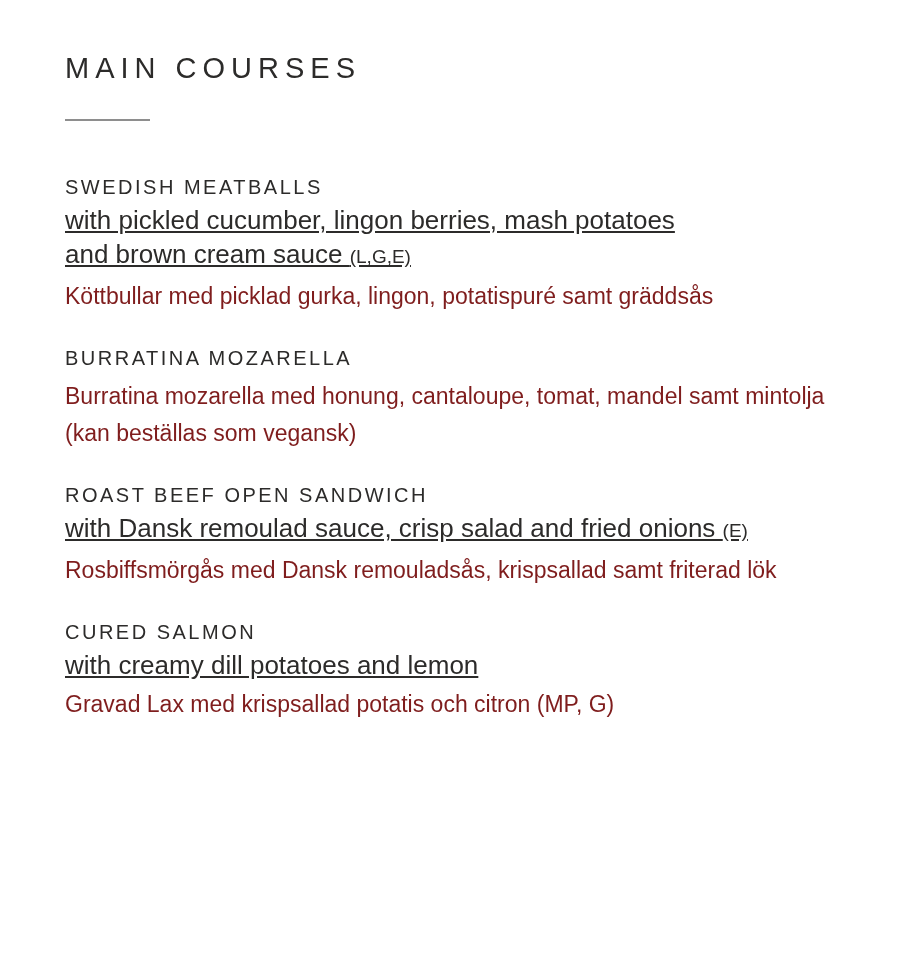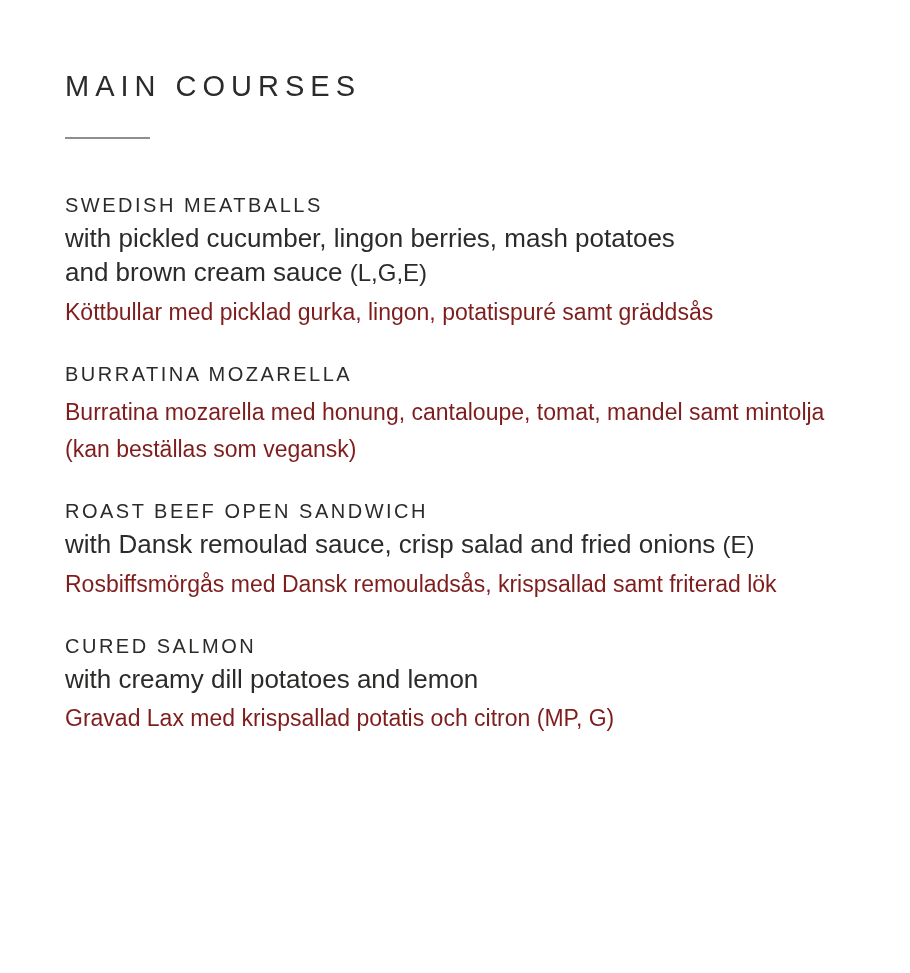--- a/index.html
+++ b/index.html
@@ -9,21 +9,21 @@
   }
   .page {
     position: relative;
     width: 910px;
     height: 973px;
     background: #ffffff;
     overflow: hidden;
     font-family: "Liberation Sans", sans-serif;
     color: #2c2b2a;
     box-sizing: border-box;
-    padding: 68px 40px 0 65px;
+    padding: 50px 40px 0 65px;
   }
   .page-title {
     font-size: 29px;
     font-weight: 400;
     letter-spacing: 6px;
     line-height: 36px;
     margin: 0;
     color: #2c2b2a;
   }
   .title-divider {
@@ -47,23 +47,24 @@
     margin: 0;
     white-space: nowrap;
     color: #2c2b2a;
   }
   .item-desc {
     font-size: 26px;
     line-height: 34px;
     margin: 0;
     white-space: nowrap;
     color: #2c2b2a;
+    text-decoration: underline;
   }
   .item-desc .allergen {
-    font-size: 24px;
+    font-size: 19px;
   }
   .item-trans {
     font-size: 23px;
     line-height: 37px;
     margin: 4px 0 0 0;
     white-space: nowrap;
     color: #7f1d1d;
   }
 </style>
 </head>

